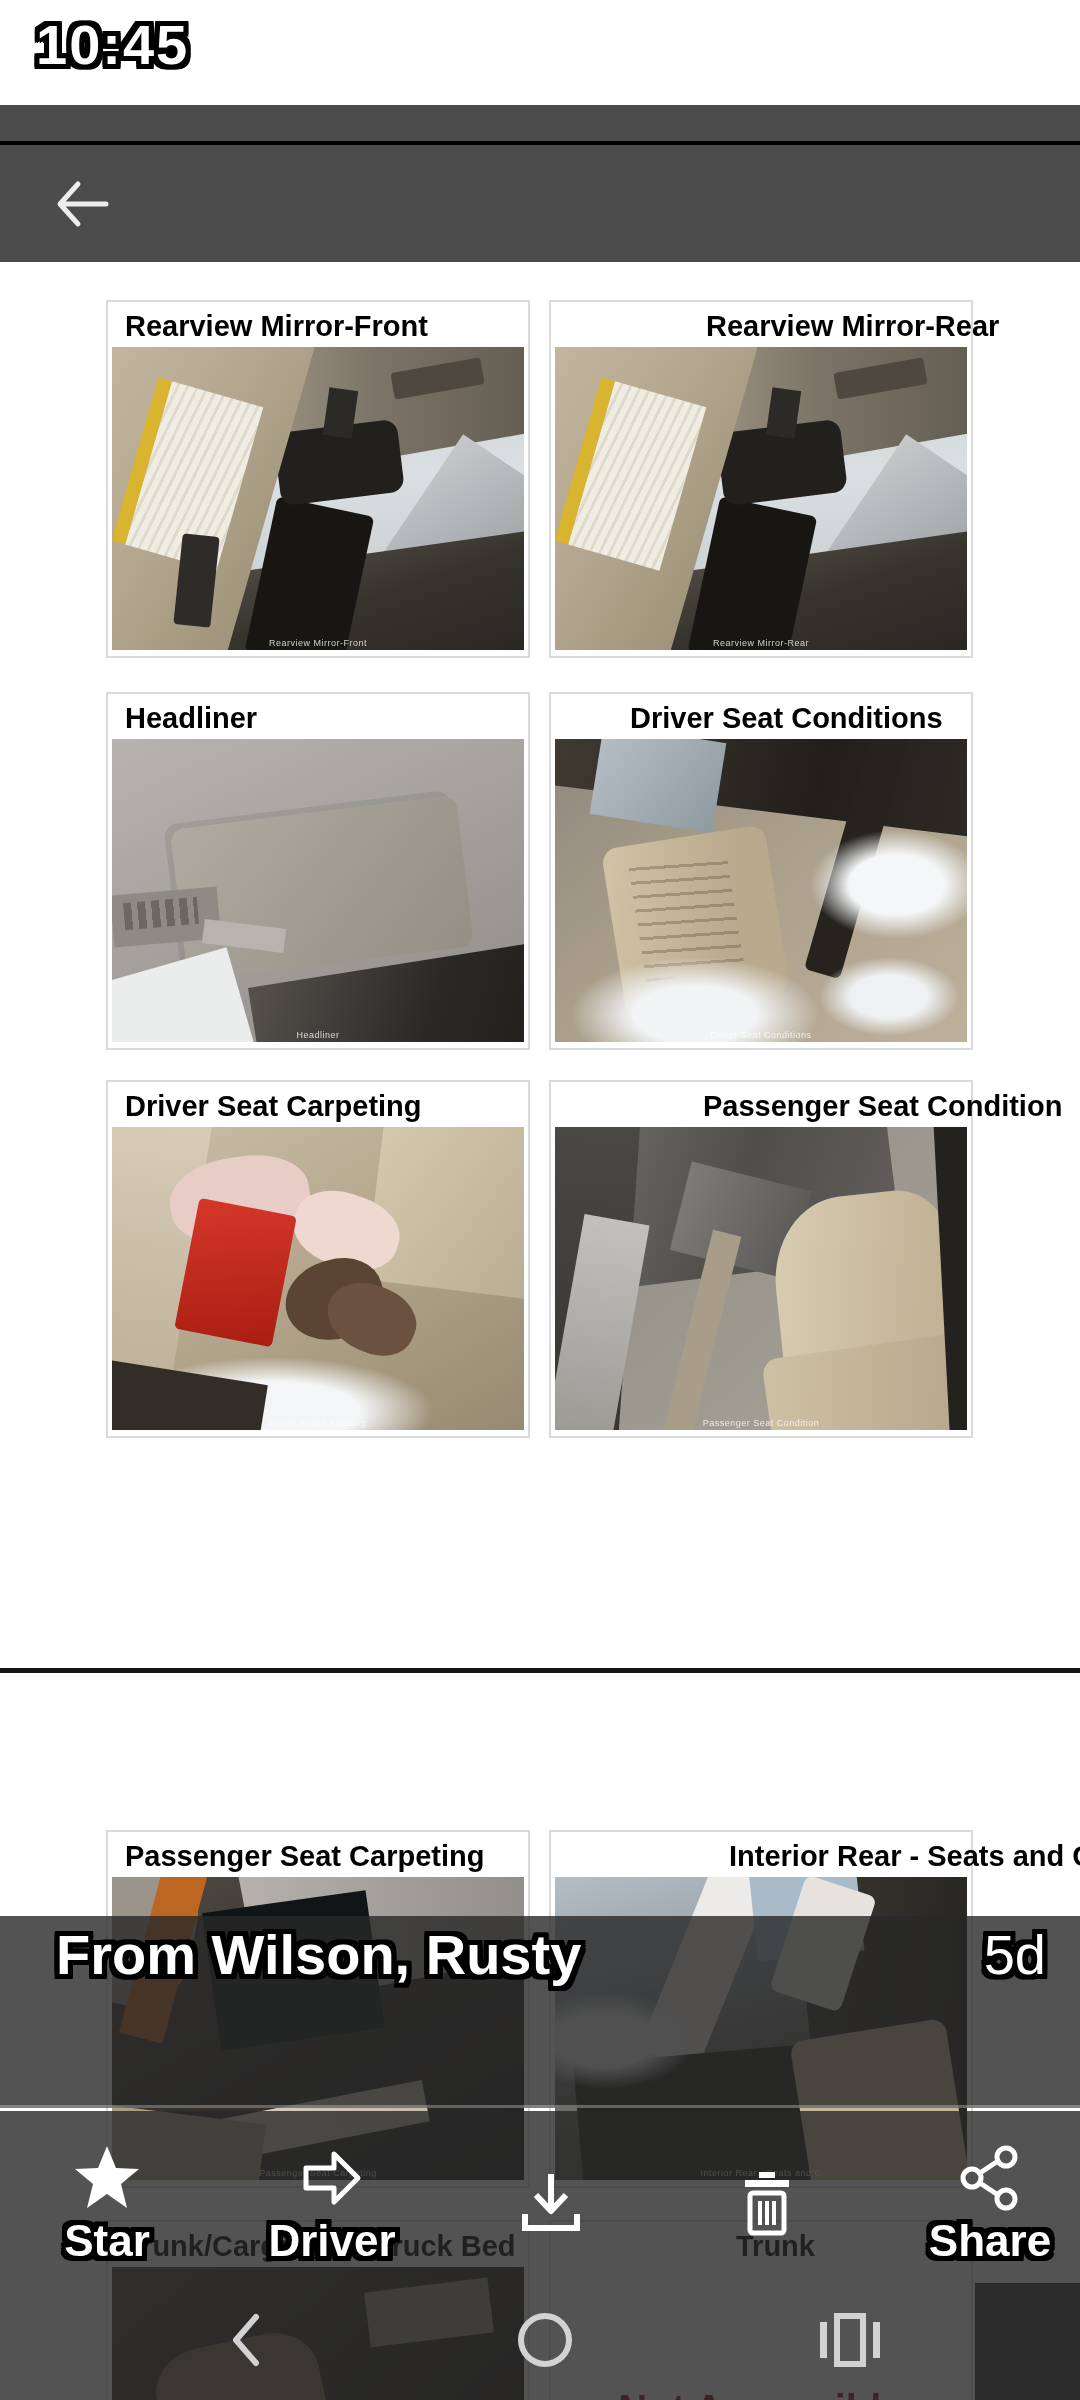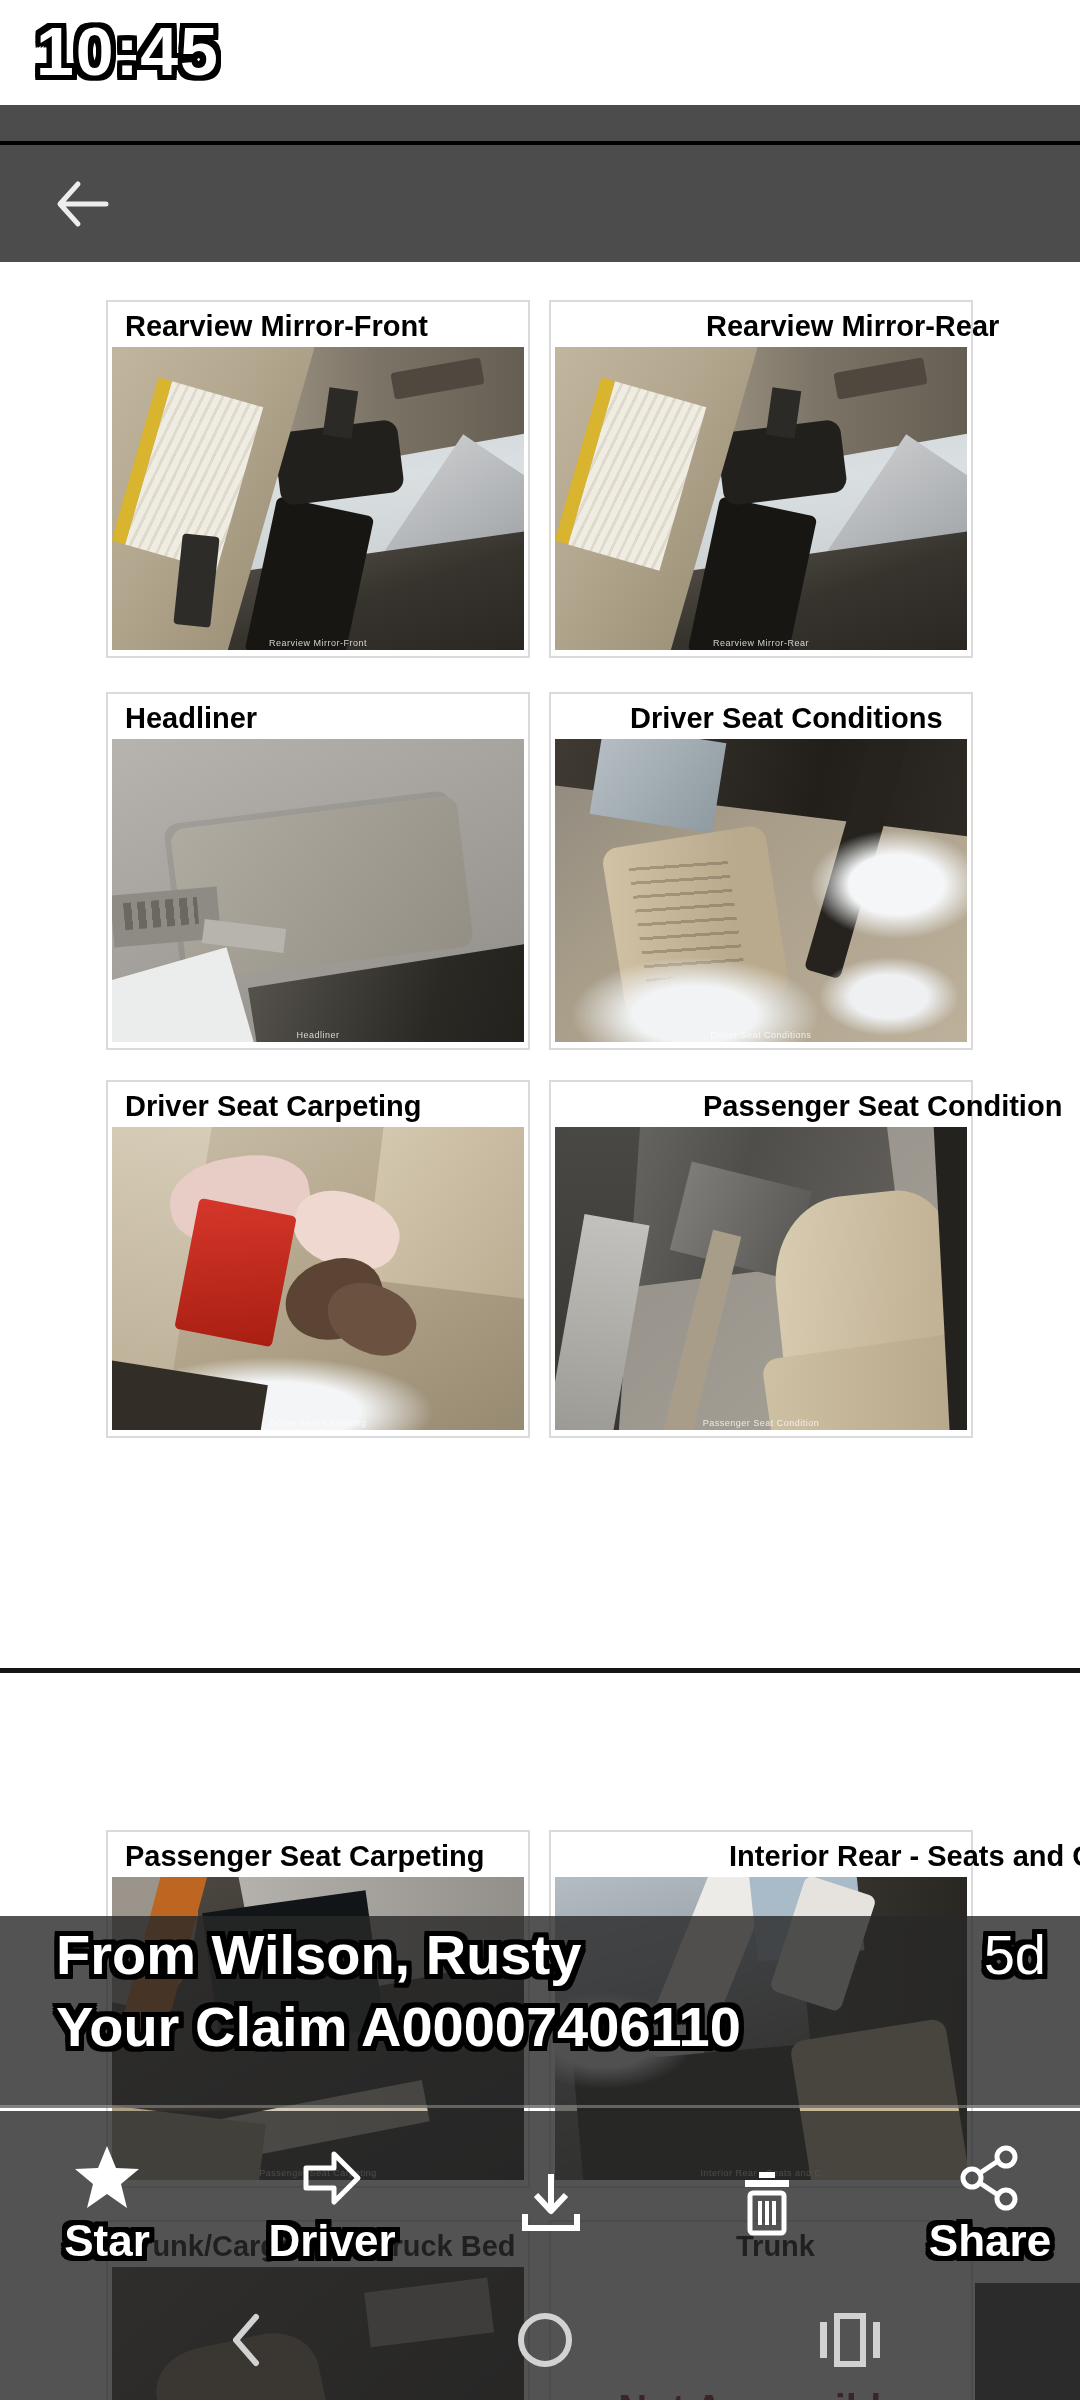--- a/index.html
+++ b/index.html
@@ -8,21 +8,21 @@
 
   
   .outl{color:#fff;
     text-shadow:-5px -5px 0 #000,5px -5px 0 #000,-5px 5px 0 #000,5px 5px 0 #000,
       -5px 0 0 #000,5px 0 0 #000,0 -5px 0 #000,0 5px 0 #000,
       -3px -5px 0 #000,3px -5px 0 #000,-5px -3px 0 #000,5px -3px 0 #000,
       -3px 5px 0 #000,3px 5px 0 #000,-5px 3px 0 #000,5px 3px 0 #000;}
 
   
   .statusbar{position:absolute;left:0;top:0;width:100%;height:105px;background:#fff;}
-  .clock{position:absolute;left:36px;top:12px;font-size:68px;font-weight:800;letter-spacing:2px;}
+  .clock{position:absolute;left:36px;top:12px;font-size:56px;font-weight:800;letter-spacing:2px;}
   .topstrip{position:absolute;left:0;top:105px;width:100%;height:36px;background:#4c4c4c;}
   .blackline{position:absolute;left:0;top:141px;width:100%;height:4px;background:#000;}
   .header{position:absolute;left:0;top:145px;width:100%;height:117px;background:#4c4c4c;}
   .backbtn{position:absolute;left:48px;top:26px;width:68px;height:66px;background:none;border:none;padding:0;cursor:pointer;}
   .htitle{position:absolute;left:150px;right:0;top:22px;text-align:center;font-size:50px;font-weight:800;white-space:nowrap;}
 
   
   .pdfarea{position:absolute;left:0;top:262px;width:100%;height:2138px;background:#fff;}
   .pagebreak{position:absolute;left:0;top:1406px;width:100%;height:5px;background:#141414;}
   .card{position:absolute;background:#fff;border:2px solid #dadada;box-sizing:border-box;}
@@ -285,21 +285,20 @@
         <div class="noaccess">Not Accessible</div>
       </div>
     </div>
   </div>
 
   <div class="corner-shade"></div>
 
   <div class="ov ov-email">
     <div class="from outl">From Wilson, Rusty</div>
     <div class="age outl">5d</div>
-    <div class="subj outl">Your Claim A00007406110</div>
   </div>
 
   <div class="ov ov-actions">
     <button class="action" style="left:107px">
       <span class="aicon">
         <svg width="72" height="72" viewBox="0 0 72 72">
             <path d="M36 4 L45 26 L68 27 L50 42 L56 66 L36 52 L16 66 L22 42 L4 27 L27 26 Z" fill="#fff"></path>
           </svg>
       </span>
       <span class="albl outl">Star</span>

